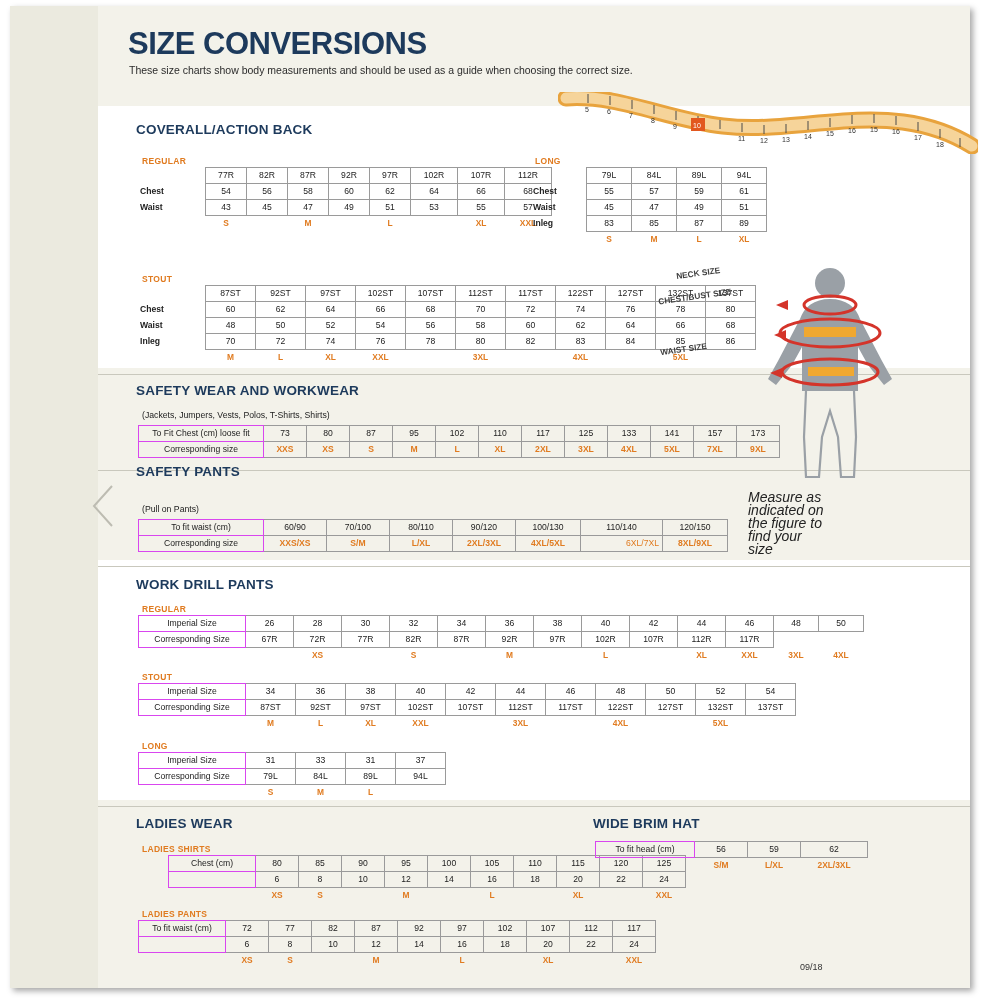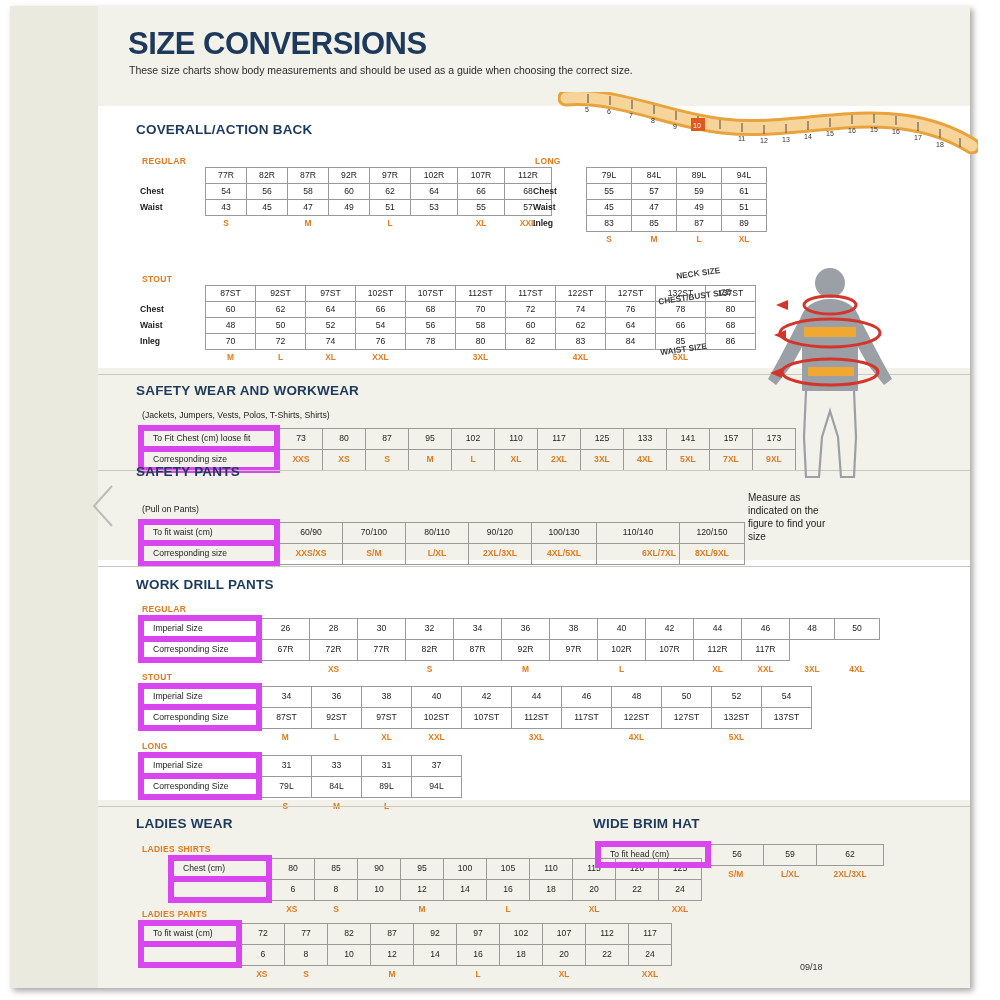--- a/index.html
+++ b/index.html
@@ -15,24 +15,24 @@
 
   .sect-title{font-size:13.5px;font-weight:bold;color:#1d3a5c;letter-spacing:0.2px;}
   .grp-label{font-size:8.5px;font-weight:bold;color:#e07b20;letter-spacing:0.3px;}
   .note{font-size:8.7px;color:#222;}
 
   table.sz{border-collapse:collapse;font-size:8.6px;color:#222;}
   table.sz td{border:1px solid #9a9a9a;padding:1px 3px;text-align:center;height:13px;line-height:13px;}
   table.sz td.rowhdr{text-align:left;font-weight:bold;border:none;padding-left:2px;white-space:nowrap;}
   table.sz td.blank{border:none;}
   table.sz tr.sizes td{border:none;color:#e07b20;font-weight:bold;font-size:8.4px;}
-  table.sz td.lbl{text-align:left;border:6px solid #d946ef;padding-left:9px;white-space:nowrap;}
+  table.sz td.lbl{text-align:center;border:1px solid #d946ef;padding-left:3px;white-space:nowrap;}
 
   .divline{position:absolute;background:#c9c8bd;height:1px;}
-  .meas{position:absolute;font-size:10px;color:#222;line-height:13px;}
+  .meas{position:absolute;font-size:14px;color:#222;line-height:13px;font-style:italic;}
   .labelrot{position:absolute;font-size:8.3px;font-weight:bold;color:#3f3f3f;}
   .footer{position:absolute;font-size:9px;color:#333;}
   .arrowleft{position:absolute;}
 </style>
 </head>
 <body>
 
 <div class="page">
   <div class="sheet"></div>
   <div class="leftband"></div>
@@ -315,21 +315,21 @@
         <td style="width:58px;">110/140</td>
         <td style="width:58px;">120/150</td>
       </tr>
       <tr>
         <td class="lbl">Corresponding size</td>
         <td style="color:#e07b20;font-weight:bold;">XXS/XS</td>
         <td style="color:#e07b20;font-weight:bold;">S/M</td>
         <td style="color:#e07b20;font-weight:bold;">L/XL</td>
         <td style="color:#e07b20;font-weight:bold;">2XL/3XL</td>
         <td style="color:#e07b20;font-weight:bold;margin-top:16px;">4XL/5XL</td>
-        <td style="color:#e07b20;font-weight:bold;padding-left:45px;">6XL/7XL</td>
+        <td style="color:#e07b20;font-weight:normal;padding-left:45px;">6XL/7XL</td>
         <td style="color:#e07b20;font-weight:bold;">8XL/9XL</td>
       </tr>
     </tbody>
       </table>
 
     <svg class="arrowleft" style="left:-8px;top:476px;" width="28" height="48" viewBox="0 0 28 48">
       <polyline points="22,4 4,24 22,44" fill="none" stroke="#bdbcb2" stroke-width="2"></polyline>
     </svg>
 
     <div class="divline" style="left:0px;top:560px;width:872px;"></div>

